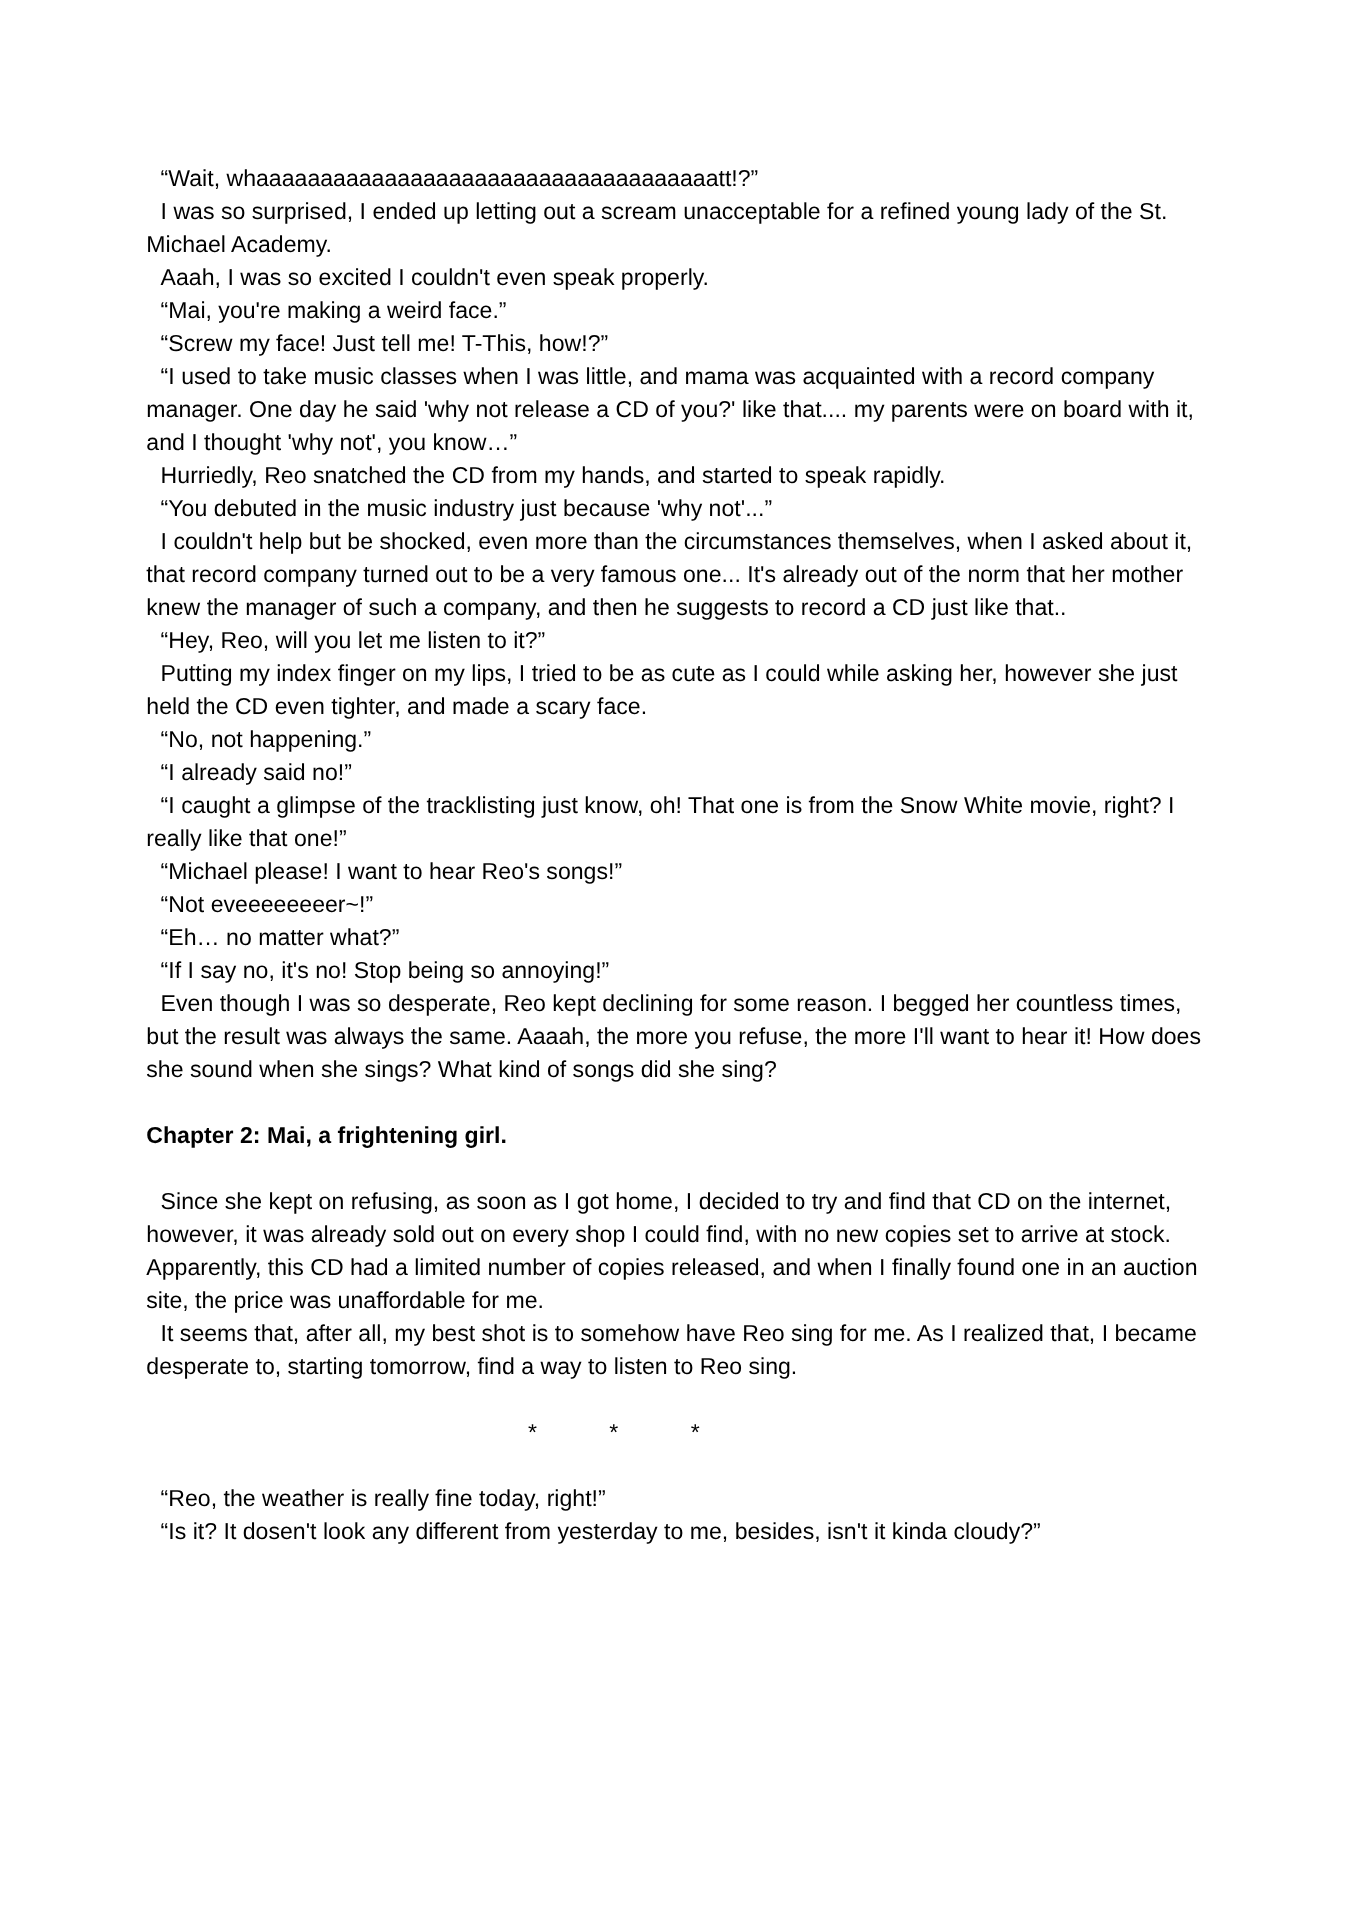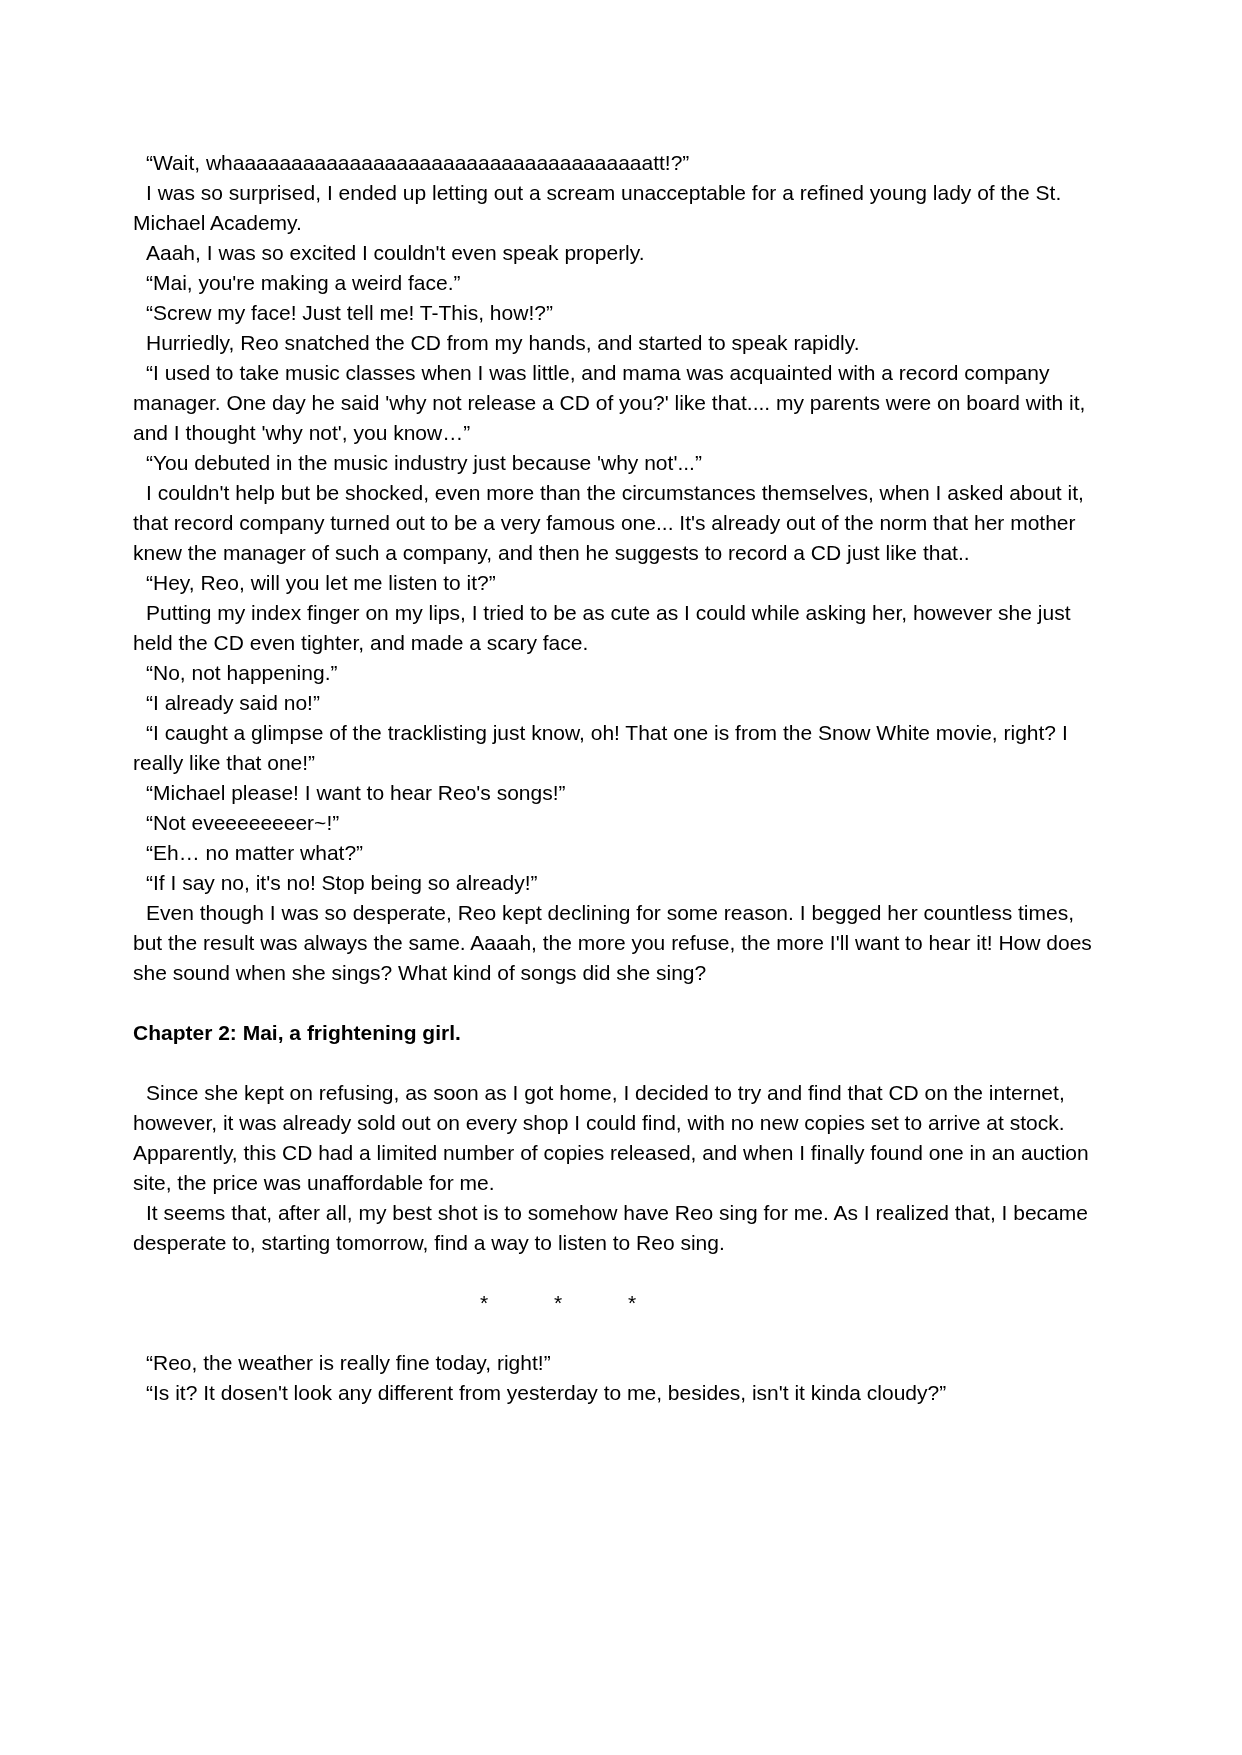--- a/index.html
+++ b/index.html
@@ -34,33 +34,33 @@
 </head>
 <body>
 
 <div class="page">
   <div class="doc-body">
       <p class="p">“Wait, whaaaaaaaaaaaaaaaaaaaaaaaaaaaaaaaaaaaatt!?”</p>
       <p class="p">I was so surprised, I ended up letting out a scream unacceptable for a refined young lady of the St. Michael Academy.</p>
       <p class="p">Aaah, I was so excited I couldn't even speak properly.</p>
       <p class="p">“Mai, you're making a weird face.”</p>
       <p class="p">“Screw my face! Just tell me! T-This, how!?”</p>
+      <p class="p">“I used to take music classes when I was little, and mama was acquainted with a record company manager. One day he said 'why not release a CD of you?' like that.... my parents were on board with it, and I thought 'why not', you know…”</p>
       <p class="p">Hurriedly, Reo snatched the CD from my hands, and started to speak rapidly.</p>
-      <p class="p">“I used to take music classes when I was little, and mama was acquainted with a record company manager. One day he said 'why not release a CD of you?' like that.... my parents were on board with it, and I thought 'why not', you know…”</p>
       <p class="p">“You debuted in the music industry just because 'why not'...”</p>
       <p class="p">I couldn't help but be shocked, even more than the circumstances themselves, when I asked about it, that record company turned out to be a very famous one... It's already out of the norm that her mother knew the manager of such a company, and then he suggests to record a CD just like that..</p>
       <p class="p">“Hey, Reo, will you let me listen to it?”</p>
       <p class="p">Putting my index finger on my lips, I tried to be as cute as I could while asking her, however she just held the CD even tighter, and made a scary face.</p>
       <p class="p">“No, not happening.”</p>
       <p class="p">“I already said no!”</p>
       <p class="p">“I caught a glimpse of the tracklisting just know, oh! That one is from the Snow White movie, right? I really like that one!”</p>
       <p class="p">“Michael please! I want to hear Reo's songs!”</p>
       <p class="p">“Not eveeeeeeeer~!”</p>
       <p class="p">“Eh… no matter what?”</p>
-      <p class="p">“If I say no, it's no! Stop being so already!”</p>
+      <p class="p">“If I say no, it's no! Stop being so annoying!”</p>
       <p class="p">Even though I was so desperate, Reo kept declining for some reason. I begged her countless times, but the result was always the same. Aaaah, the more you refuse, the more I'll want to hear it! How does she sound when she sings? What kind of songs did she sing?</p>
       <p class="blank"></p>
       <p class="h">Chapter 2: Mai, a frightening girl.</p>
       <p class="blank"></p>
       <p class="p">Since she kept on refusing, as soon as I got home, I decided to try and find that CD on the internet, however, it was already sold out on every shop I could find, with no new copies set to arrive at stock. Apparently, this CD had a limited number of copies released, and when I finally found one in an auction site, the price was unaffordable for me.</p>
       <p class="p">It seems that, after all, my best shot is to somehow have Reo sing for me. As I realized that, I became desperate to, starting tomorrow, find a way to listen to Reo sing.</p>
       <p class="blank"></p>
       <p class="stars">* * *</p>
       <p class="blank"></p>
       <p class="p">“Reo, the weather is really fine today, right!”</p>

